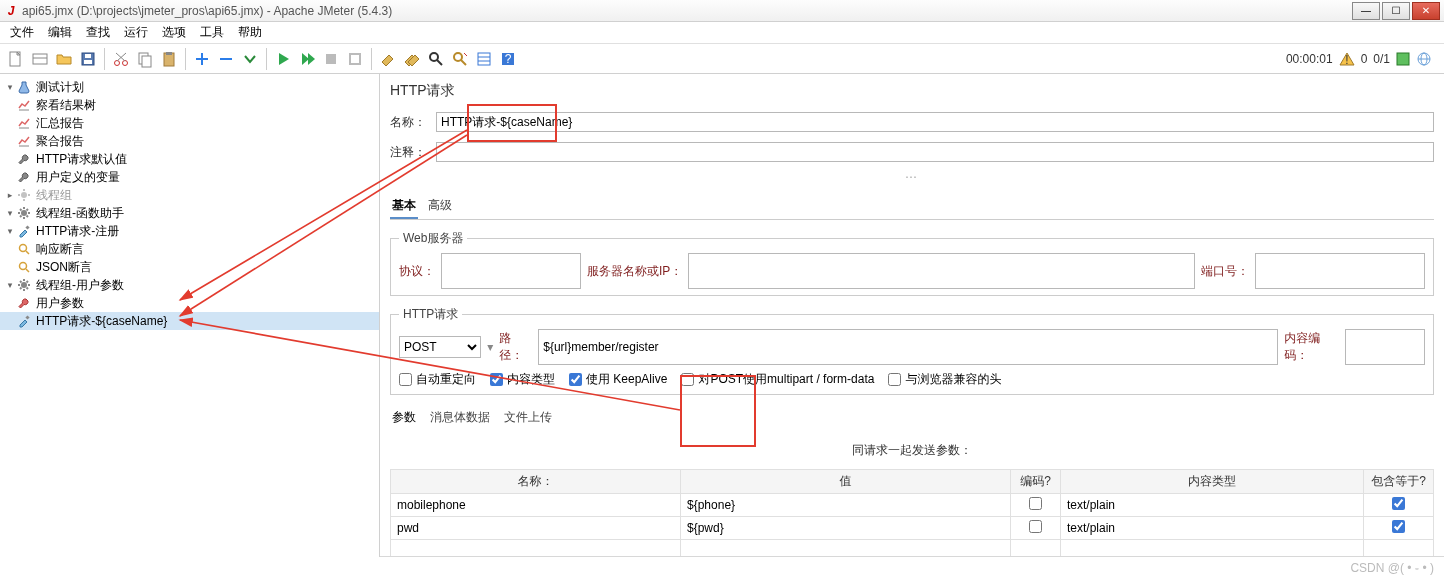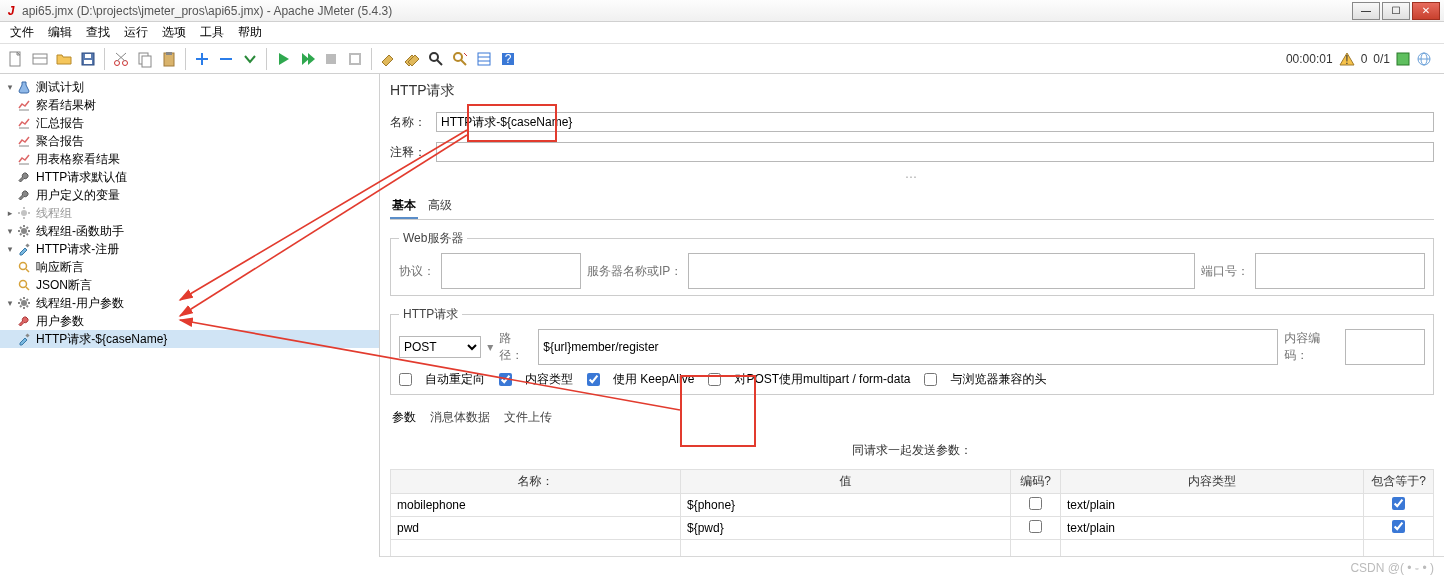--- a/index.html
+++ b/index.html
@@ -43,25 +43,25 @@
 .panel h2 { font-size: 14px; font-weight: normal; color: #333; margin-bottom: 4px; }
 .frow { display: flex; align-items: center; gap: 6px; margin: 2px 0; }
 .frow label { width: 40px; text-align: left; color: #333; }
 .frow input[type=text] { flex: 1; height: 20px; border: 1px solid #b8b8b8; padding: 0 4px; background: #fff; }
 .tabs { border-bottom: 1px solid #ccc; display: flex; gap: 8px; margin-top: 4px; }
 .tab { padding: 3px 2px; cursor: pointer; color: #444; }
 .tab.active { border-bottom: 2px solid #5a8dc8; color: #000; font-weight: bold; }
 fieldset { border: 1px solid #ccc; padding: 6px 8px; margin-top: 4px; }
 fieldset legend { padding: 0 4px; color: #444; }
 .grid3 { display: flex; gap: 6px; align-items: center; }
-.grid3 label { color: #737373; }
+.grid3 label { color: #7f1d1d; }
 .grid3 input[type=text] { height: 36px; border: 1px solid #b8b8b8; padding: 0 4px; }
 select.method { width: 90px; height: 22px; border: 1px solid #b8b8b8; background: #fff; }
 .chkrow { display: flex; gap: 14px; align-items: center; margin-top: 6px; }
-.chk { display: inline-flex; align-items: center; gap: 13px; }
+.chk { display: inline-flex; align-items: center; gap: 4px; }
 .chk input { width: 13px; height: 13px; accent-color: #3a78d6; }
 
 .subtabs { display: flex; gap: 10px; margin-top: 6px; }
 .subtab { padding: 2px 2px; cursor: pointer; color: #444; }
 .subtab.active { font-weight: normal; border-bottom: 2px solid transparent; color: #000; }
 
 .param-title { text-align: center; margin-top: 6px; color: #333; }
 table.params { width: 100%; border-collapse: collapse; border: 1px solid #cfcfcf; margin-top: 4px; }
 table.params th, table.params td { border: 1px solid #e0e0e0; padding: 3px 6px; text-align: left; height: 20px; }
 table.params th { background: #f5f5f5; font-weight: normal; color: #333; text-align: center; }
@@ -285,32 +285,20 @@
         <li>
           <div class="row indent-1">
             <span class="tw"></span>
             <span class="ico">
               <svg width="14" height="14" viewBox="0 0 14 14">
                 <polyline points="2,10 5,6 8,8 12,3" fill="none" stroke="#d66" stroke-width="1.5"></polyline>
                 <line x1="2" y1="12" x2="12" y2="12" stroke="#888"></line>
               </svg>
             </span>
             <span class="lbl">聚合报告</span>
-          </div>
-        </li>
-        <li>
-          <div class="row indent-1">
-            <span class="tw"></span>
-            <span class="ico">
-              <svg width="14" height="14" viewBox="0 0 14 14">
-                <polyline points="2,10 5,6 8,8 12,3" fill="none" stroke="#d66" stroke-width="1.5"></polyline>
-                <line x1="2" y1="12" x2="12" y2="12" stroke="#888"></line>
-              </svg>
-            </span>
-            <span class="lbl">用表格察看结果</span>
           </div>
         </li>
         <li>
           <div class="row indent-1">
             <span class="tw"></span>
             <span class="ico">
               <svg width="14" height="14" viewBox="0 0 14 14">
                 <path d="M9 3a3 3 0 0 0-3.5 4L2 10.5 3.5 12 7 8.5A3 3 0 0 0 11 5z" fill="#888" stroke="#555"></path>
               </svg>
             </span>

